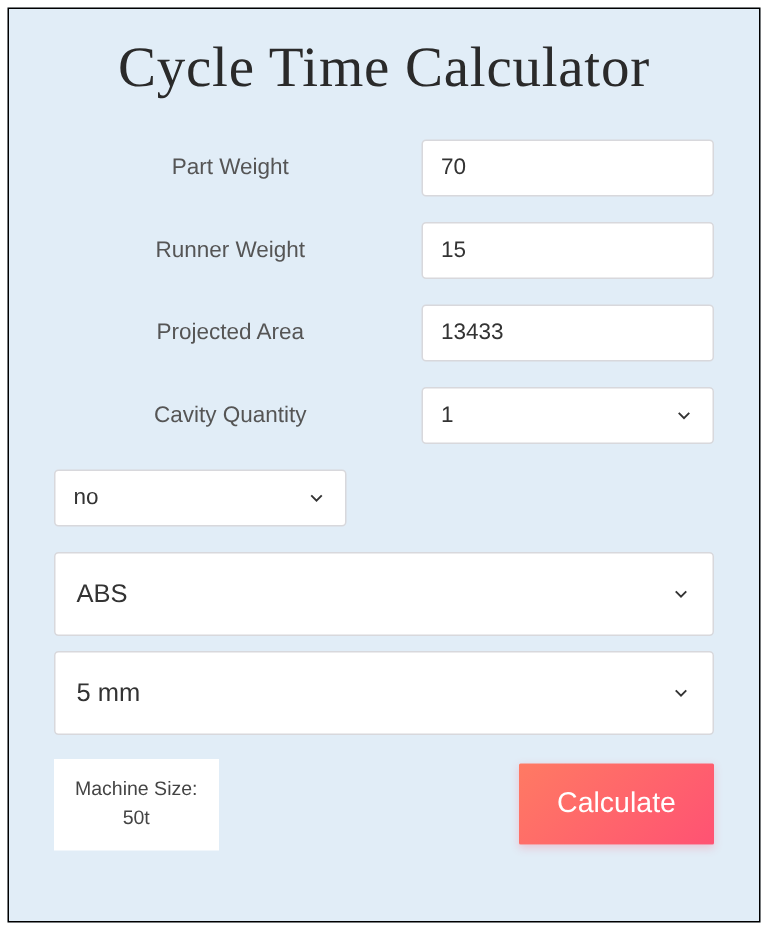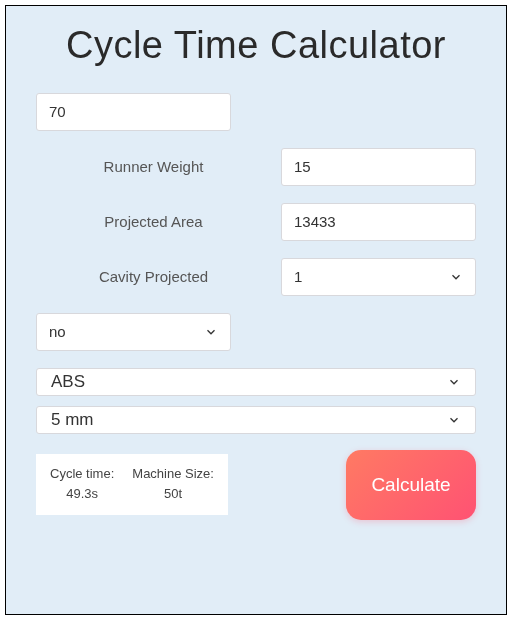--- a/index.html
+++ b/index.html
@@ -18,20 +18,21 @@
       padding: 18px 30px 20px 30px;
     }
     .title {
       text-align: center;
       font-size: 38px;
       font-weight: 300;
       color: #2a2a2a;
       line-height: 1.12;
       margin-bottom: 26px;
       letter-spacing: 0.5px;
+      font-family: Liberation Serif, serif;
     }
     .row {
       display: flex;
       align-items: center;
       margin-bottom: 17px;
     }
     .row-label {
       flex: 1;
       text-align: center;
       font-size: 15px;
@@ -46,21 +47,21 @@
       border-radius: 3px;
       padding: 0 12px;
       font-size: 15px;
       color: #333;
       display: flex;
       align-items: center;
       justify-content: space-between;
     }
     .select-wide {
       width: 100%;
-      height: 28px;
+      height: 56px;
       background: #fff;
       border: 1px solid #d8d8dc;
       border-radius: 3px;
       padding: 0 14px;
       font-size: 17px;
       color: #333;
       display: flex;
       align-items: center;
       justify-content: space-between;
       margin-bottom: 10px;
@@ -79,59 +80,60 @@
       color: #444;
     }
     .result-col {
       text-align: center;
       font-size: 13px;
       line-height: 1.5;
     }
     .calc-btn {
       margin-left: auto;
       width: 130px;
-      height: 70px;
+      height: 54px;
       background: linear-gradient(135deg, #ff7a63 0%, #ff5273 100%);
       color: #fff;
       border: none;
-      border-radius: 15px;
+      border-radius: 1px;
       font-size: 19px;
       font-weight: 400;
       cursor: pointer;
       box-shadow: 0 2px 6px rgba(255,80,110,0.25);
     }
   </style>
 </head>
 <body>
 
 <div class="panel">
   <h1 class="title">Cycle Time Calculator</h1>
 
   <div class="row">
+    <div class="row-label">Part Weight</div>
     <div class="field">
       <span>70</span>
     </div>
   </div>
 
   <div class="row">
     <div class="row-label">Runner Weight</div>
     <div class="field">
       <span>15</span>
     </div>
   </div>
 
   <div class="row">
     <div class="row-label">Projected Area</div>
     <div class="field">
       <span>13433</span>
     </div>
   </div>
 
   <div class="row">
-    <div class="row-label">Cavity Projected</div>
+    <div class="row-label">Cavity Quantity</div>
     <div class="select-small">
       <span>1</span>
       <span class="chevron">
         <svg width="14" height="14" viewBox="0 0 24 24" fill="none" stroke="#333" stroke-width="2.2">
             <polyline points="6 9 12 15 18 9"></polyline>
           </svg>
       </span>
     </div>
   </div>
 
@@ -160,23 +162,19 @@
     <span class="chevron">
       <svg width="14" height="14" viewBox="0 0 24 24" fill="none" stroke="#333" stroke-width="2.2">
           <polyline points="6 9 12 15 18 9"></polyline>
         </svg>
     </span>
   </div>
 
   <div class="bottom">
     <div class="result-box">
       <div class="result-col">
-        <div>Cycle time:</div>
-        <div>49.3s</div>
-      </div>
-      <div class="result-col">
         <div>Machine Size:</div>
         <div>50t</div>
       </div>
     </div>
     <button class="calc-btn">Calculate</button>
   </div>
 </div>
 
 </body></html>

